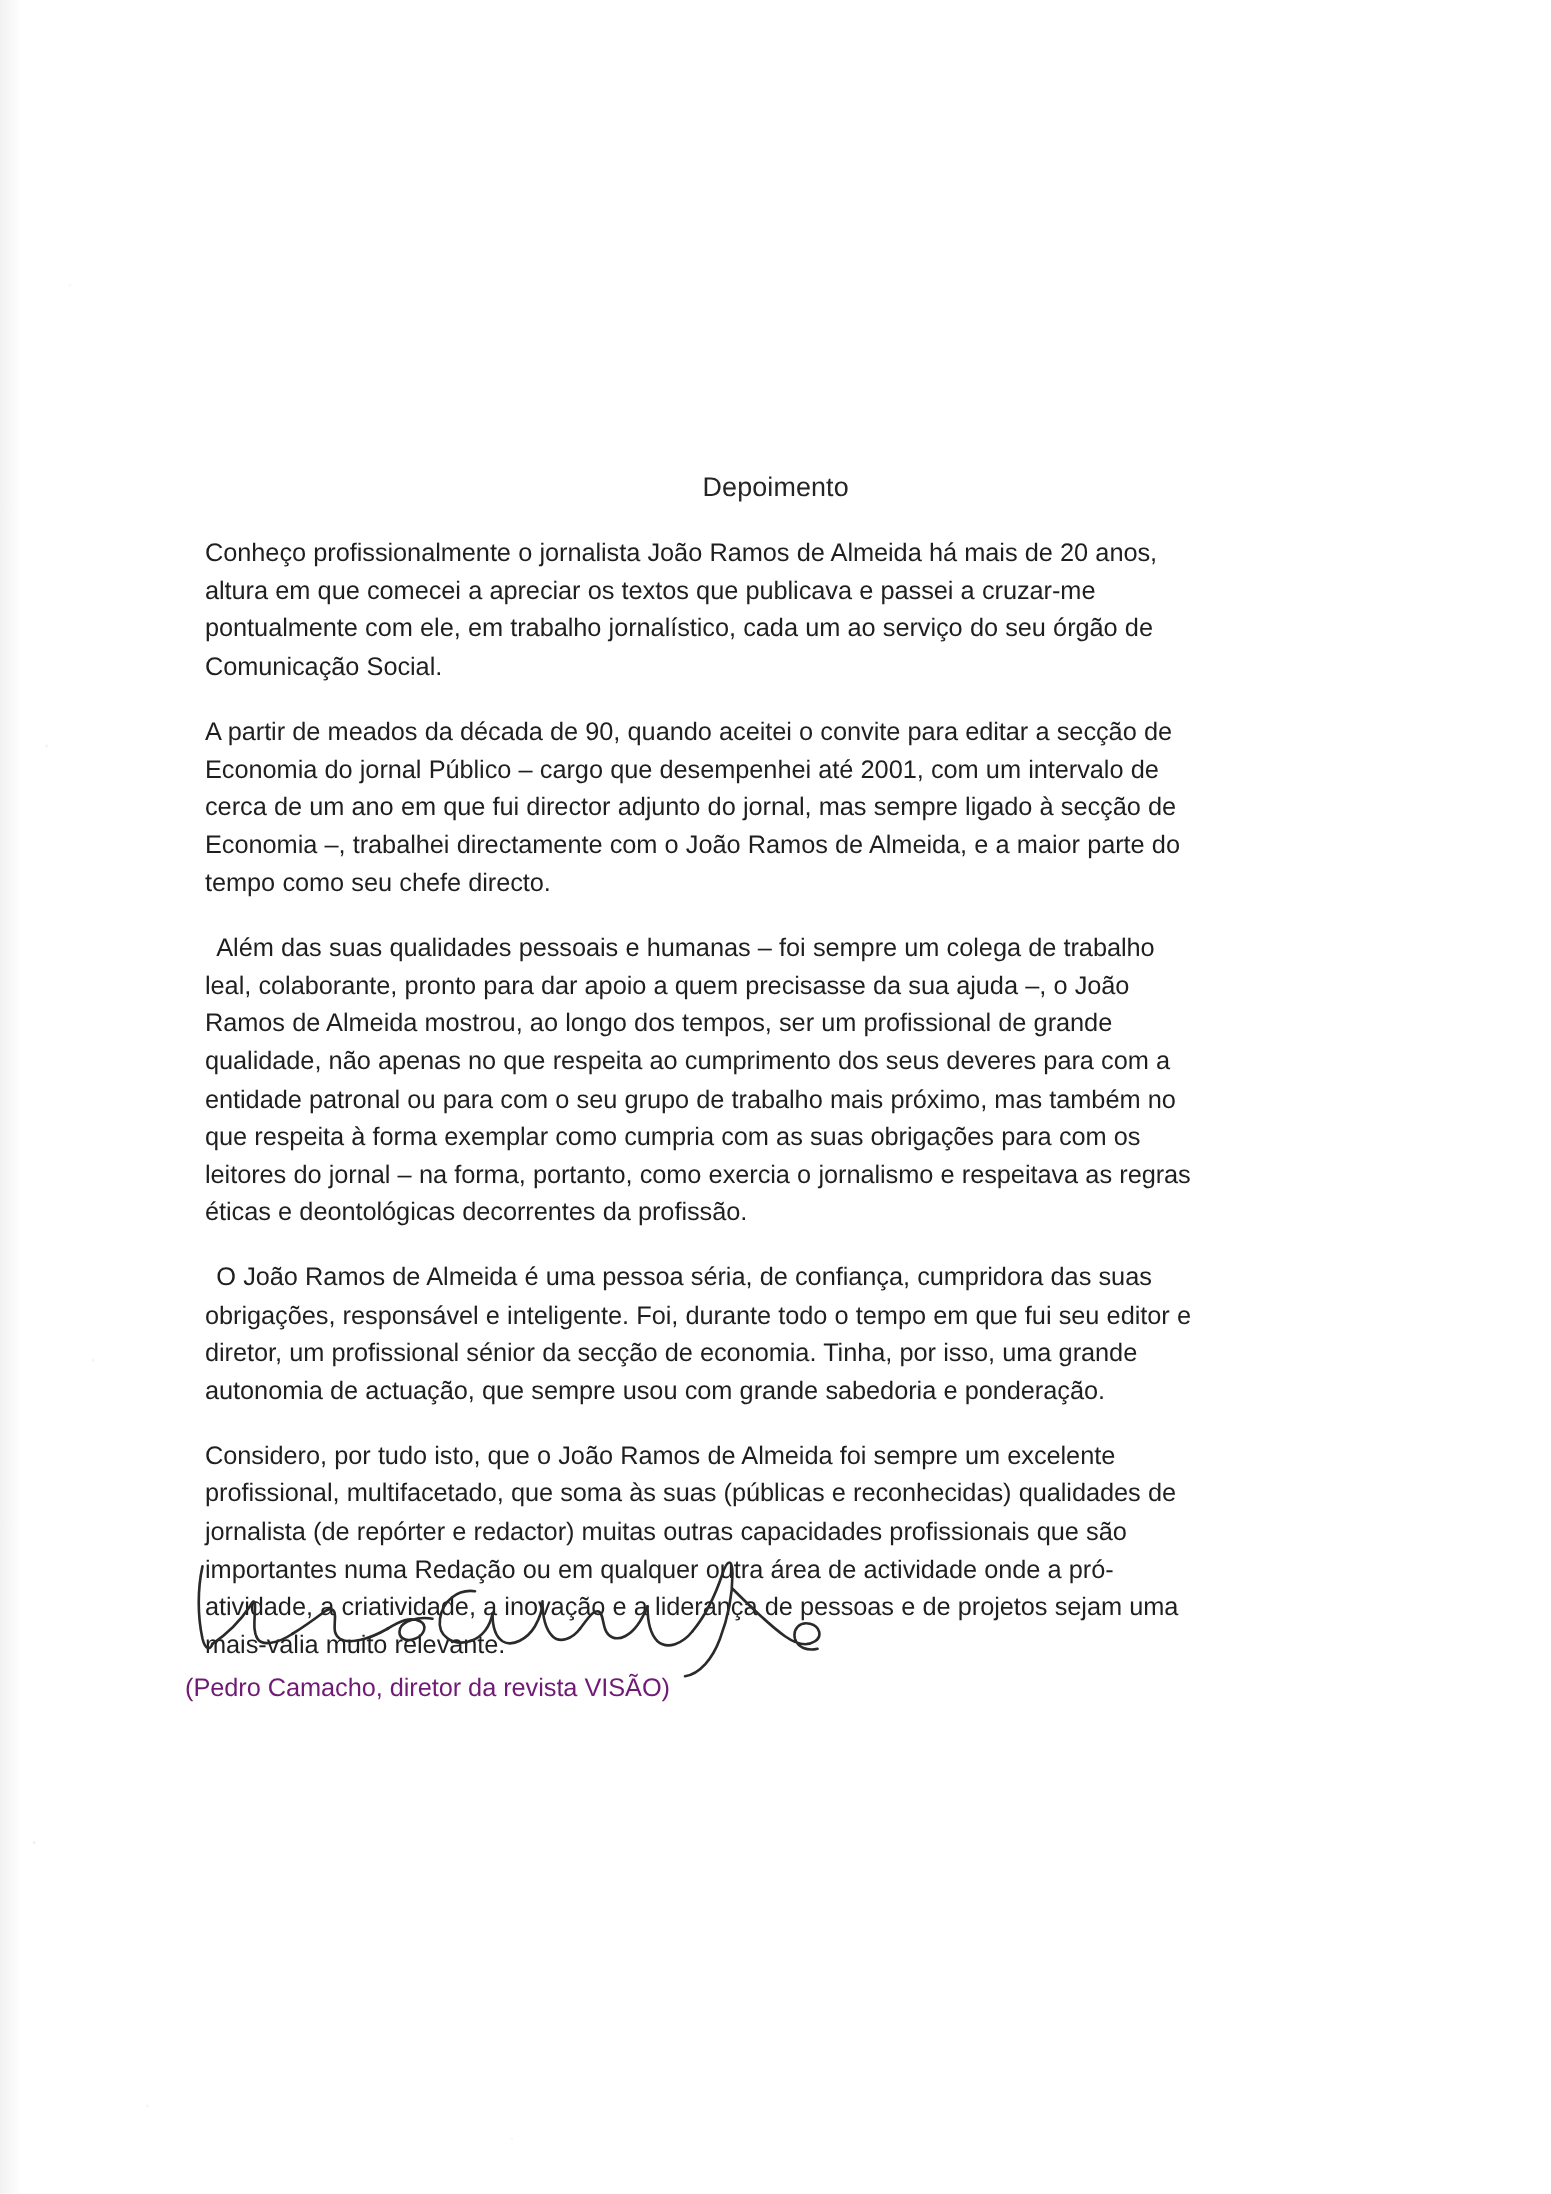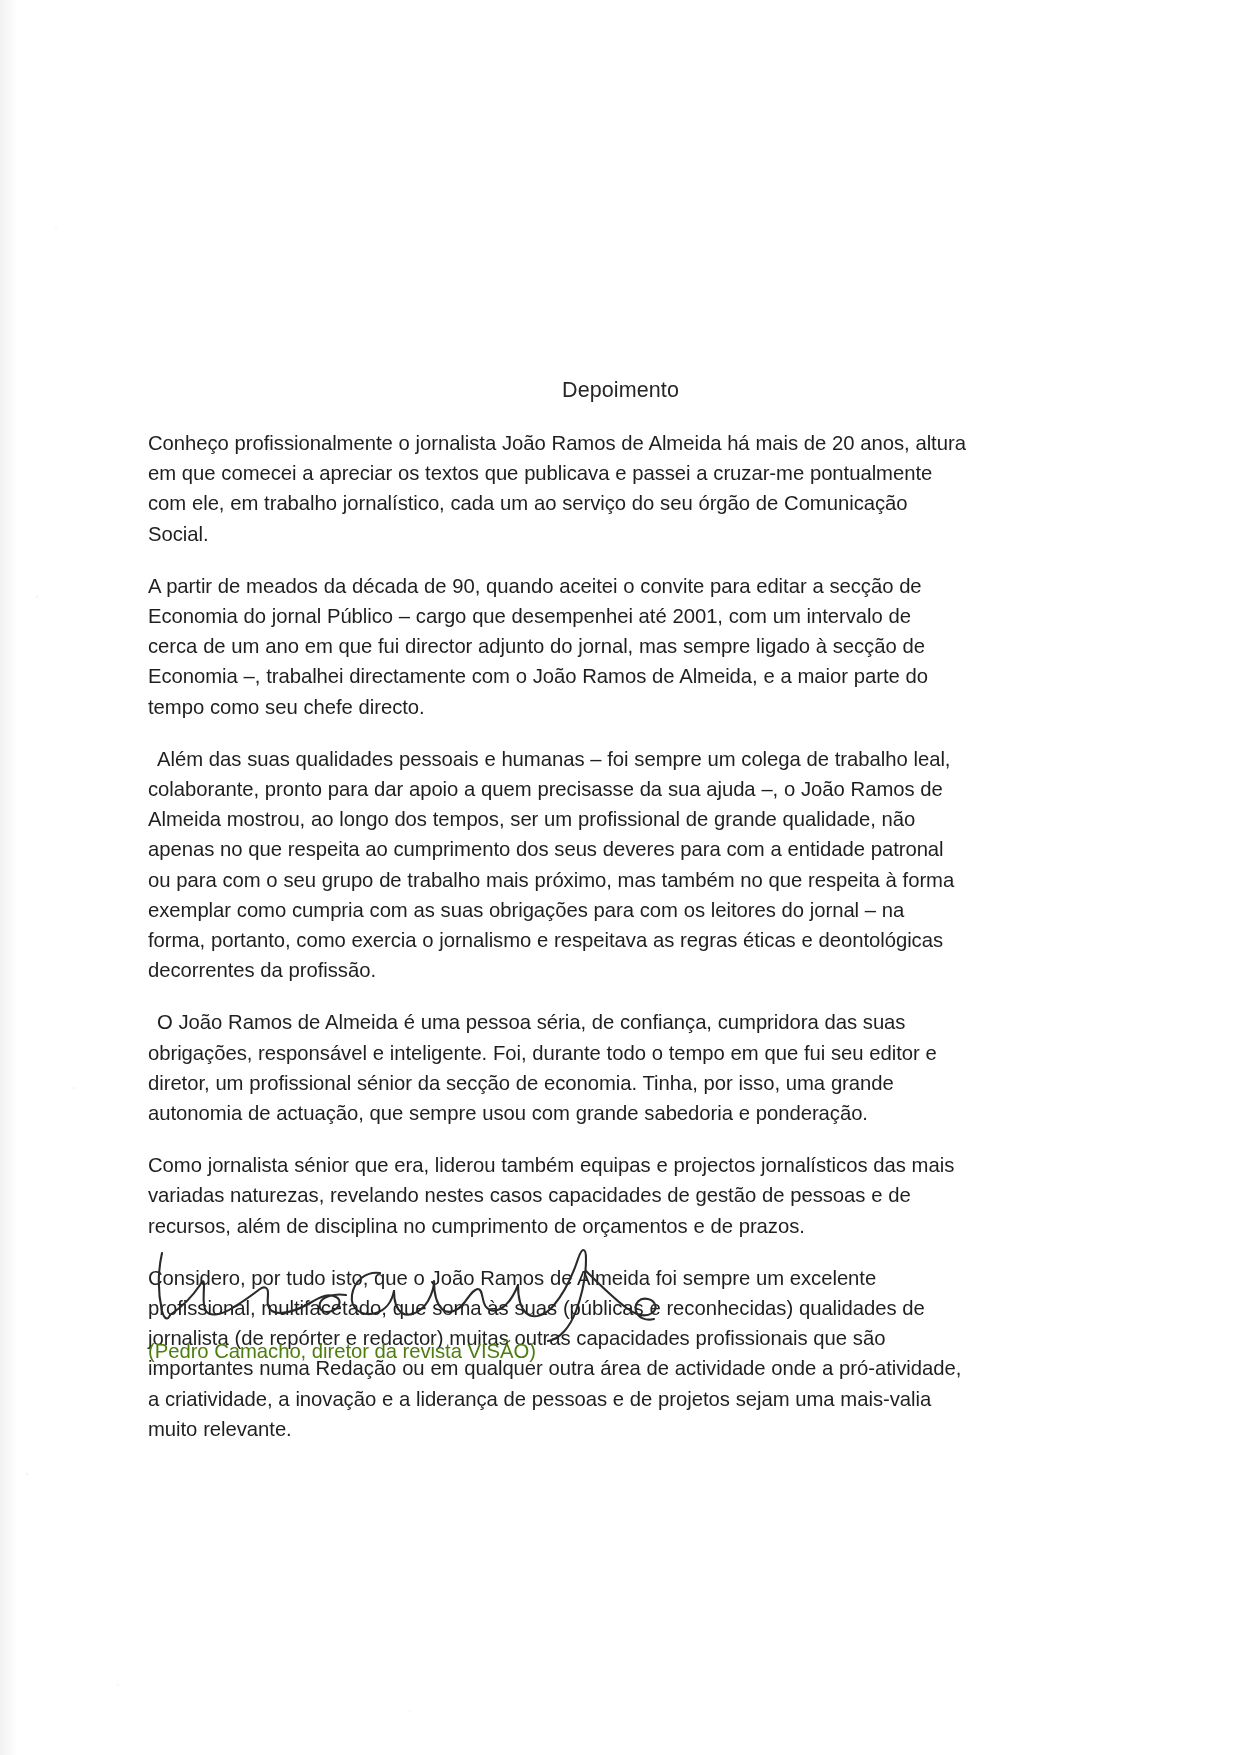--- a/index.html
+++ b/index.html
@@ -78,21 +78,21 @@
   .body-block {
     position: absolute;
     top: 428px;
     left: 148px;
     width: 818px;
   }
   .para {
     font-size: 20.3px;
     line-height: 30.2px;
     color: #1f1f1f;
-    margin: 0 0 22px 0;
+    margin: 0 0 22px 16px;
     text-align: left;
     letter-spacing: -0.05px;
     word-spacing: 0.2px;
   }
   .para.indented { text-indent: 9px; }
   .para.tight-after { margin-bottom: 20px; }
 
   
   .signature-area {
     position: absolute;
@@ -100,41 +100,40 @@
     left: 148px;
     width: 640px;
     height: 110px;
   }
   .signature-area svg { display: block; overflow: visible; }
   .signer-line {
     position: absolute;
     top: 1340px;
     left: 148px;
     font-size: 20.3px;
-    color: #4d7c0f;
+    color: #701a75;
     letter-spacing: -0.05px;
   }
 </style>
 </head>
 <body>
 
 <div class="page">
 
   <div class="page-edge"></div>
   <div class="paper-noise"></div>
 
 
   <div class="doc-title">Depoimento</div>
 
   <div class="body-block">
     <p class="para">Conheço profissionalmente o jornalista João Ramos de Almeida há mais de 20 anos, altura em que comecei a apreciar os textos que publicava e passei a cruzar-me pontualmente com ele, em trabalho jornalístico, cada um ao serviço do seu órgão de Comunicação Social.</p>
     <p class="para">A partir de meados da década de 90, quando aceitei o convite para editar a secção de Economia do jornal Público – cargo que desempenhei até 2001, com um intervalo de cerca de um ano em que fui director adjunto do jornal, mas sempre ligado à secção de Economia –, trabalhei directamente com o João Ramos de Almeida, e a maior parte do tempo como seu chefe directo.</p>
     <p class="para indented">Além das suas qualidades pessoais e humanas – foi sempre um colega de trabalho leal, colaborante, pronto para dar apoio a quem precisasse da sua ajuda –, o João Ramos de Almeida mostrou, ao longo dos tempos, ser um profissional de grande qualidade, não apenas no que respeita ao cumprimento dos seus deveres para com a entidade patronal ou para com o seu grupo de trabalho mais próximo, mas também no que respeita à forma exemplar como cumpria com as suas obrigações para com os leitores do jornal – na forma, portanto, como exercia o jornalismo e respeitava as regras éticas e deontológicas decorrentes da profissão.</p>
     <p class="para indented">O João Ramos de Almeida é uma pessoa séria, de confiança, cumpridora das suas obrigações, responsável e inteligente. Foi, durante todo o tempo em que fui seu editor e diretor, um profissional sénior da secção de economia. Tinha, por isso, uma grande autonomia de actuação, que sempre usou com grande sabedoria e ponderação.</p>
-    <p class="para">Como jornalista sénior que era, liderou também equipas e projectos jornalísticos das mais variadas naturezas, revelando nestes casos capacidades de gestão de pessoas e de recursos, além de disciplina no cumprimento de orçamentos e de prazos.</p>
     <p class="para tight-after">Considero, por tudo isto, que o João Ramos de Almeida foi sempre um excelente profissional, multifacetado, que soma às suas (públicas e reconhecidas) qualidades de jornalista (de repórter e redactor) muitas outras capacidades profissionais que são importantes numa Redação ou em qualquer outra área de actividade onde a pró-atividade, a criatividade, a inovação e a liderança de pessoas e de projetos sejam uma mais-valia muito relevante.</p>
   </div>
 
   <div class="signature-area">
     <svg width="640" height="110" viewBox="0 0 640 110">
       <g fill="none" stroke="#2a2a2a" stroke-width="2.1" stroke-linecap="round" stroke-linejoin="round">
         <path d="M14 8 C 10 26, 10 48, 14 66 C 16 74, 20 76, 22 70"></path>
         <path d="M22 70 C 34 62, 44 52, 52 40 C 54 36, 56 34, 56 40 C 56 50, 54 60, 58 66 C 62 72, 74 70, 86 62"></path>
         <path d="M86 62 C 96 56, 104 50, 112 44 C 116 41, 120 42, 120 48 C 120 56, 118 62, 124 66 C 132 71, 148 66, 162 58"></path>
         <path d="M162 58 C 172 52, 180 48, 188 52 C 194 55, 192 63, 184 66 C 176 69, 170 65, 172 58 C 174 52, 186 48, 198 50"></path>

